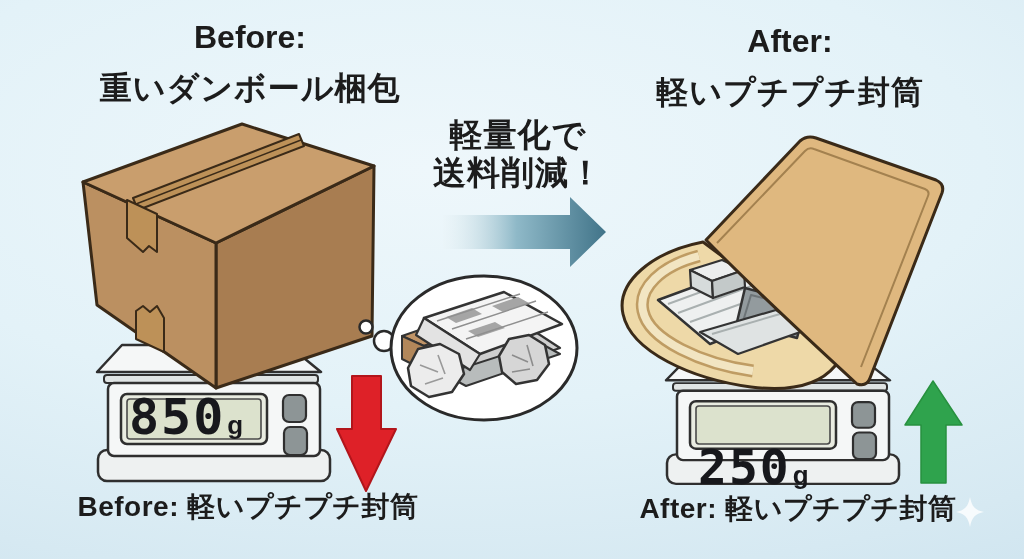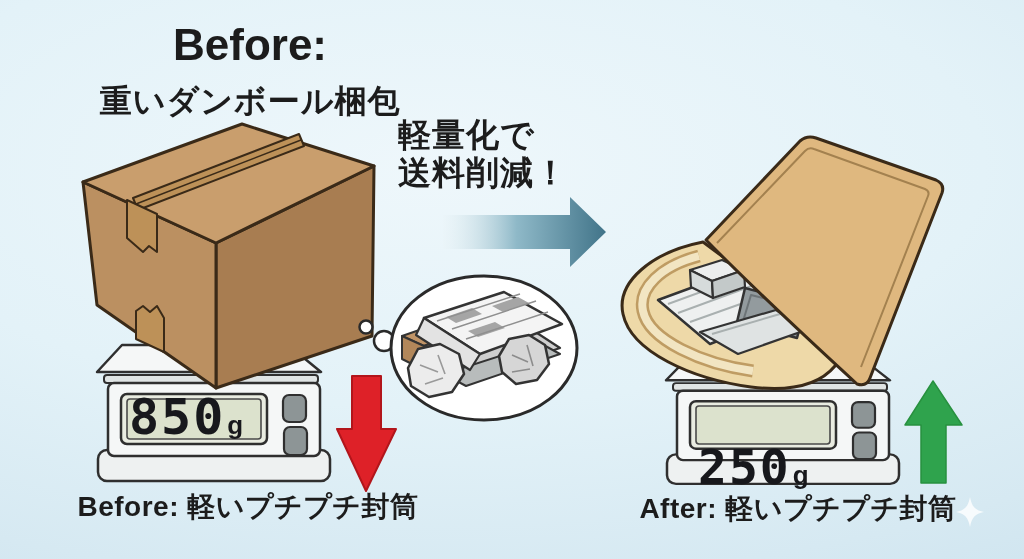--- a/index.html
+++ b/index.html
@@ -3,25 +3,25 @@
 <meta charset="utf-8">
 <style>
   html,body{margin:0;padding:0;background:#cfe4ee;}
   .stage{
     position:relative;width:1024px;height:559px;overflow:hidden;
     background:radial-gradient(ellipse 120% 95% at 42% 30%, #eef7fb 0%, #e3f2f8 45%, #d6e9f2 78%, #cbe2ee 100%);
     font-family:"Liberation Sans","DejaVu Sans",sans-serif;color:#1c1c1c;
   }
   svg.art{position:absolute;left:0;top:0;width:1024px;height:559px;}
   .hdr{position:absolute;text-align:center;}
-  .hdr .t{font-size:44px;font-weight:bold;line-height:1.12;}
+  .hdr .t{font-size:32px;font-weight:bold;line-height:1.12;}
   .hdr .s{font-size:32px;font-weight:bold;margin-top:11px;letter-spacing:1px;}
   #hdr-before{left:40px;top:20px;width:420px;}
   #hdr-after{left:585px;top:24px;width:410px;}
-  .mid{position:absolute;left:398px;top:116px;width:240px;text-align:left;
+  .mid{position:absolute;left:398px;top:116px;width:240px;text-align:center;
        font-size:33px;font-weight:bold;line-height:38px;letter-spacing:1px;}
   .weight{position:absolute;display:flex;align-items:baseline;justify-content:flex-start;
           color:#17181c;font-weight:bold;}
   #w-before{left:129px;top:398px;width:126px;height:38px;}
   #w-after{left:698px;top:406px;width:126px;height:36px;margin-top:43px;}
   .weight .val{font-family:"DejaVu Sans Mono",monospace;font-size:50px;line-height:38px;letter-spacing:2px;}
   #w-after .val{font-size:48px;line-height:36px;}
   .weight .unit{font-size:26px;margin-left:2px;}
   .cap{position:absolute;font-size:28px;font-weight:bold;text-align:center;letter-spacing:0.5px;}
   #cap-before{left:28px;top:488px;width:440px;}
@@ -113,20 +113,24 @@
       </g>
     </g>
 
     <path d="M 970,497 C 972,507 975,510 984,512 C 975,514 972,517 970,527 C 968,517 965,514 956,512 C 965,510 968,507 970,497 Z" fill="#ffffff" opacity="0.8"></path>
   </svg>
 
   <div class="hdr" id="hdr-before">
     <div class="t">Before:</div>
     <div class="s">重いダンボール梱包</div>
   </div>
+  <div class="hdr" id="hdr-after">
+    <div class="t">After:</div>
+    <div class="s">軽いプチプチ封筒</div>
+  </div>
 
   <div class="mid">
     <div>軽量化で</div>
     <div>送料削減！</div>
   </div>
 
   <div class="weight" id="w-before">
     <span class="val">850</span>
     <span class="unit">g</span>
   </div>

